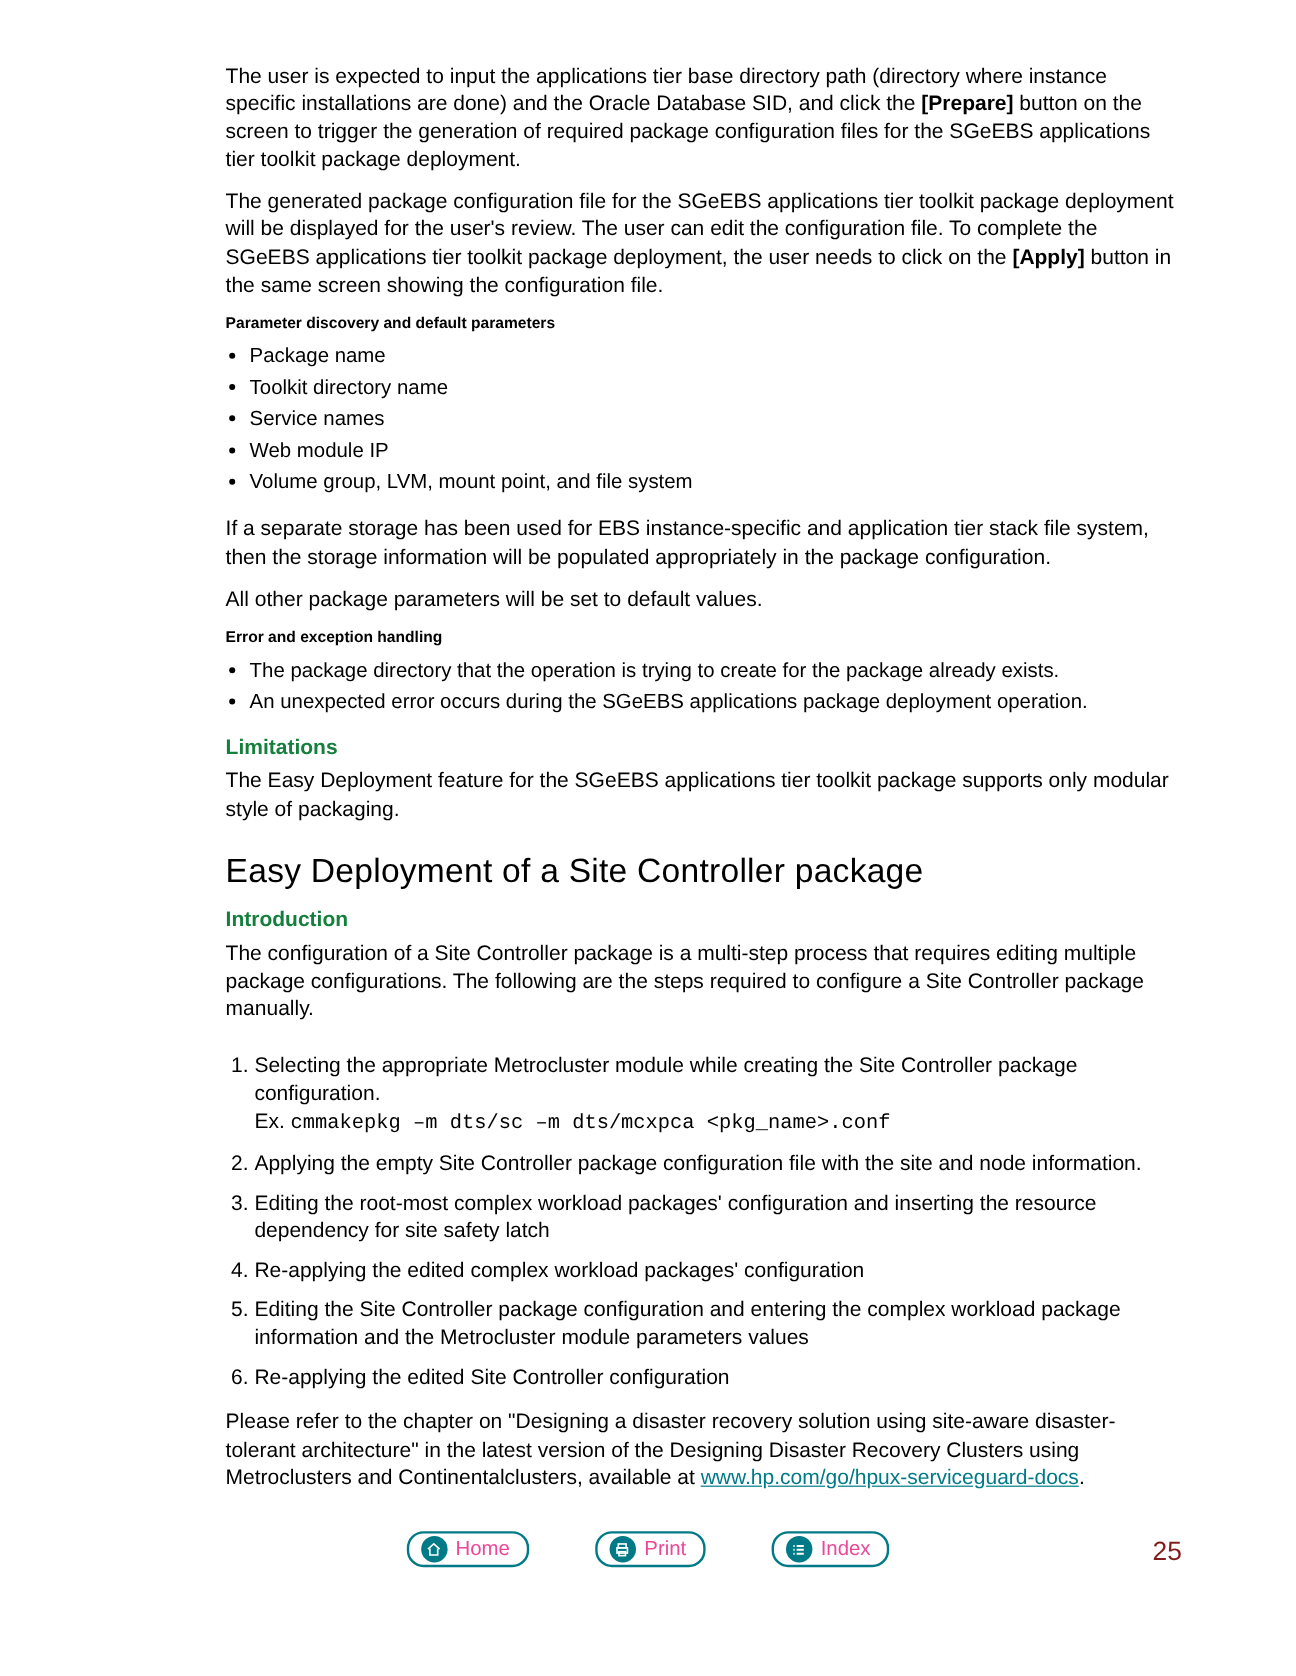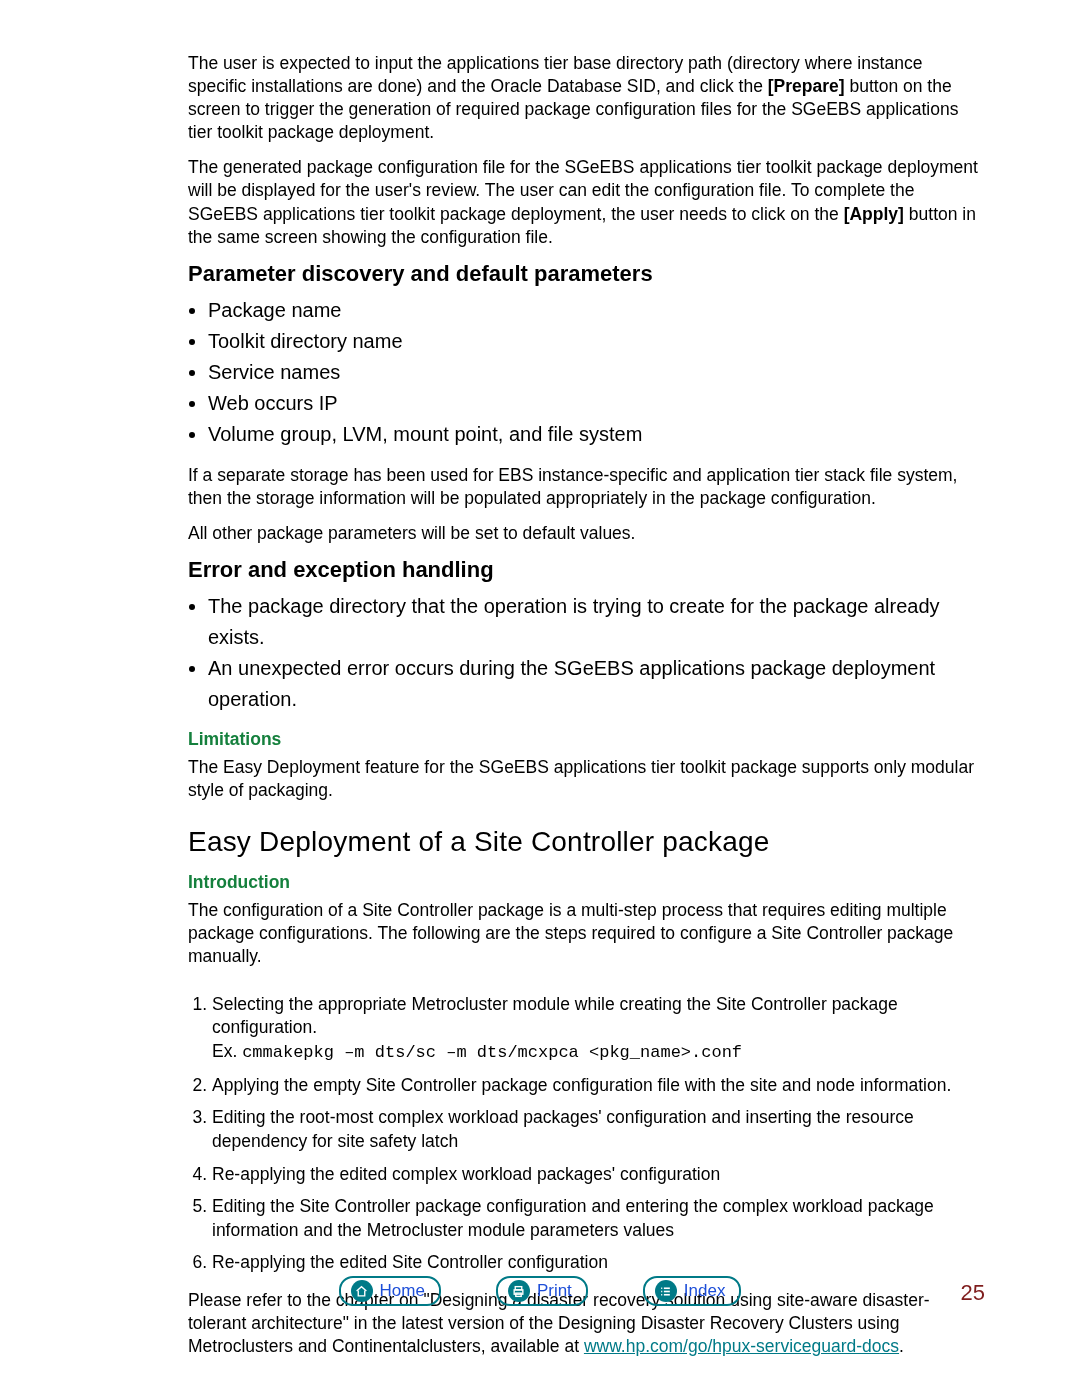--- a/index.html
+++ b/index.html
@@ -22,41 +22,41 @@
   }
   p {
     margin: 0 0 12px 0;
     font-size: 17.5px;
     line-height: 1.32;
     font-weight: 300;
   }
   .bold { font-weight: 600; }
   .sub-head {
     font-weight: 600;
-    font-size: 22px;
+    font-size: 13px;
     margin: 10px 0 8px 0;
   }
   .teal-head {
     color: #15803d;
     font-weight: 600;
     font-size: 17.5px;
     margin: 14px 0 6px 0;
   }
   h2.section {
     font-weight: 300;
     font-size: 28px;
     margin: 24px 0 10px 0;
     letter-spacing: 0.2px;
   }
   ul.bullets {
     margin: 4px 0 14px 0;
     padding-left: 20px;
   }
   ul.bullets li {
-    font-size: 20px;
+    font-size: 17px;
     line-height: 1.55;
     font-weight: 300;
   }
   ol.steps {
     margin: 24px 0 14px 0;
     padding-left: 24px;
   }
   ol.steps li {
     font-size: 17.5px;
     line-height: 1.35;
@@ -81,21 +81,21 @@
     justify-content: center;
     gap: 55px;
   }
   .pill {
     display: inline-flex;
     align-items: center;
     gap: 7px;
     border: 2px solid #007a87;
     border-radius: 14px;
     padding: 2px 14px 2px 10px;
-    color: #1d4ed8;
+    color: #ec4899;
     font-size: 17px;
     font-weight: 400;
     cursor: pointer;
   }
   .pill .icon-circle {
     width: 22px;
     height: 22px;
     border-radius: 50%;
     background: #007a87;
     display: inline-flex;
@@ -124,21 +124,21 @@
   <p>
     <span>The generated package configuration file for the SGeEBS applications tier toolkit package deployment will be displayed for the user's review. The user can edit the configuration file. To complete the SGeEBS applications tier toolkit package deployment, the user needs to click on the </span><span class="bold">[Apply]</span><span> button in the same screen showing the configuration file.</span>
   </p>
 
   <div class="sub-head">Parameter discovery and default parameters</div>
 
   <ul class="bullets">
     <li>Package name</li>
     <li>Toolkit directory name</li>
     <li>Service names</li>
-    <li>Web occurs IP</li>
+    <li>Web module IP</li>
     <li>Volume group, LVM, mount point, and file system</li>
   </ul>
 
   <p>If a separate storage has been used for EBS instance-specific and application tier stack file system, then the storage information will be populated appropriately in the package configuration.</p>
   <p>All other package parameters will be set to default values.</p>
 
   <div class="sub-head">Error and exception handling</div>
 
   <ul class="bullets">
     <li>The package directory that the operation is trying to create for the package already exists.</li>

